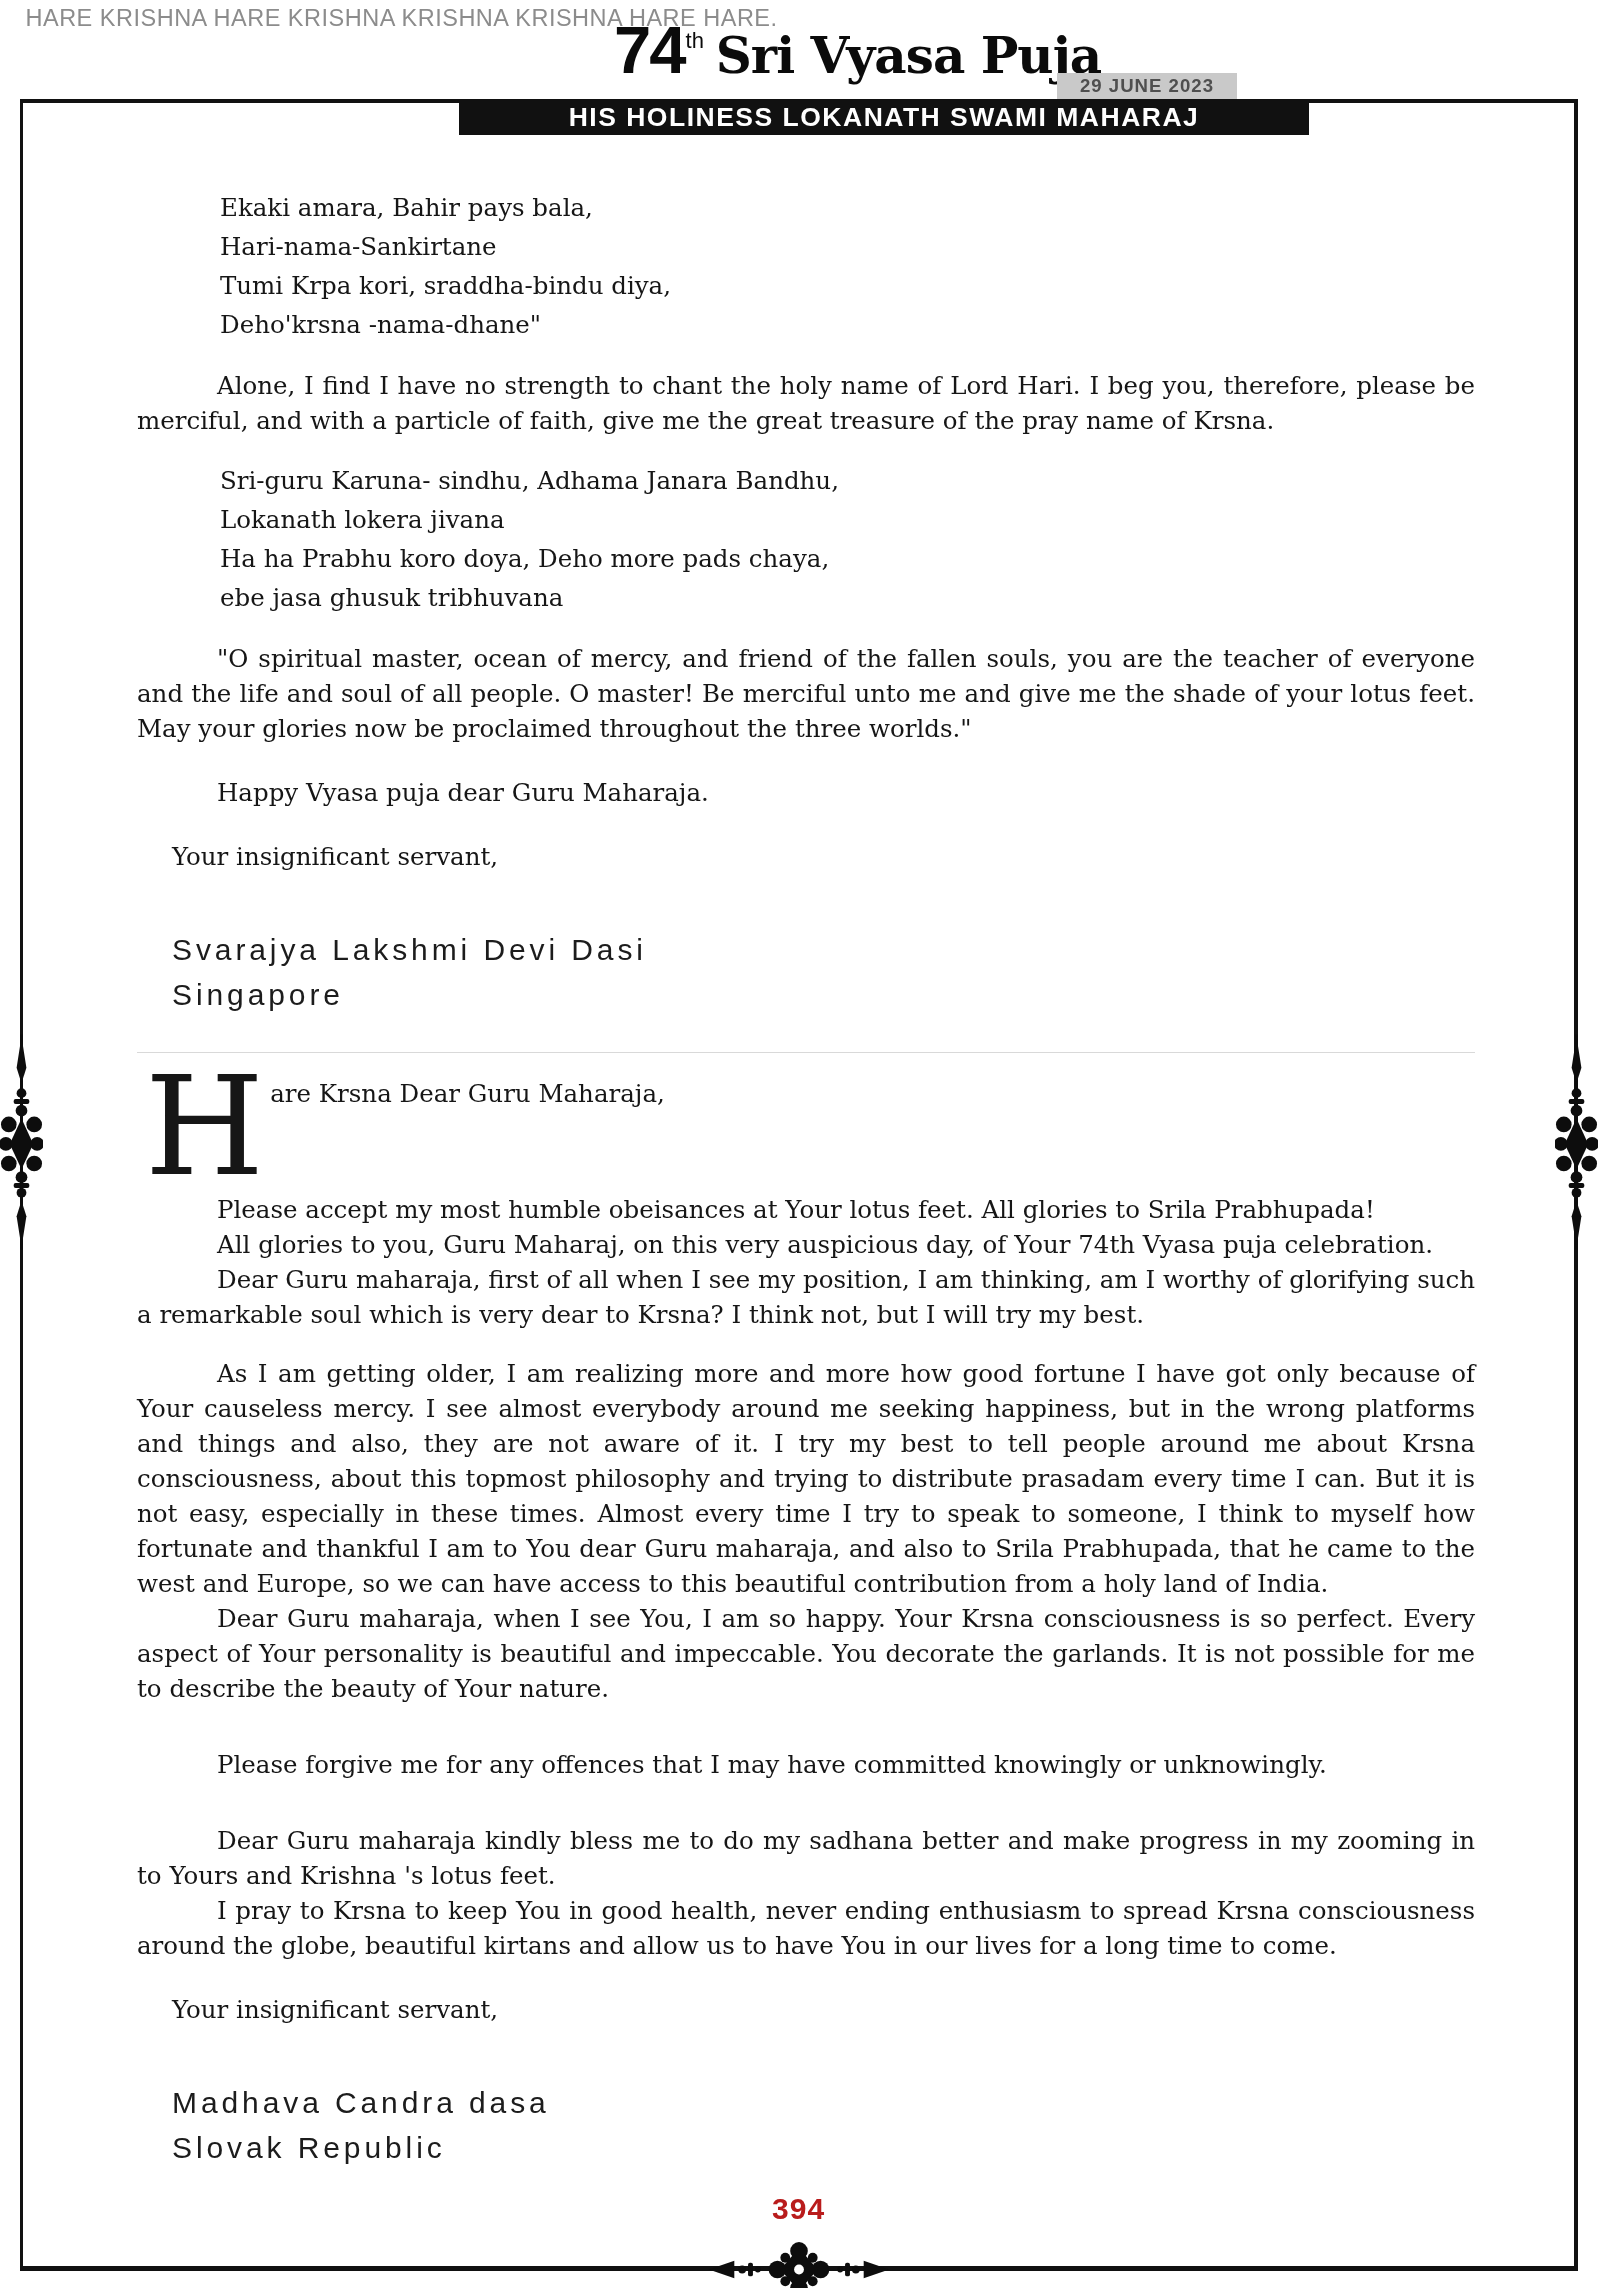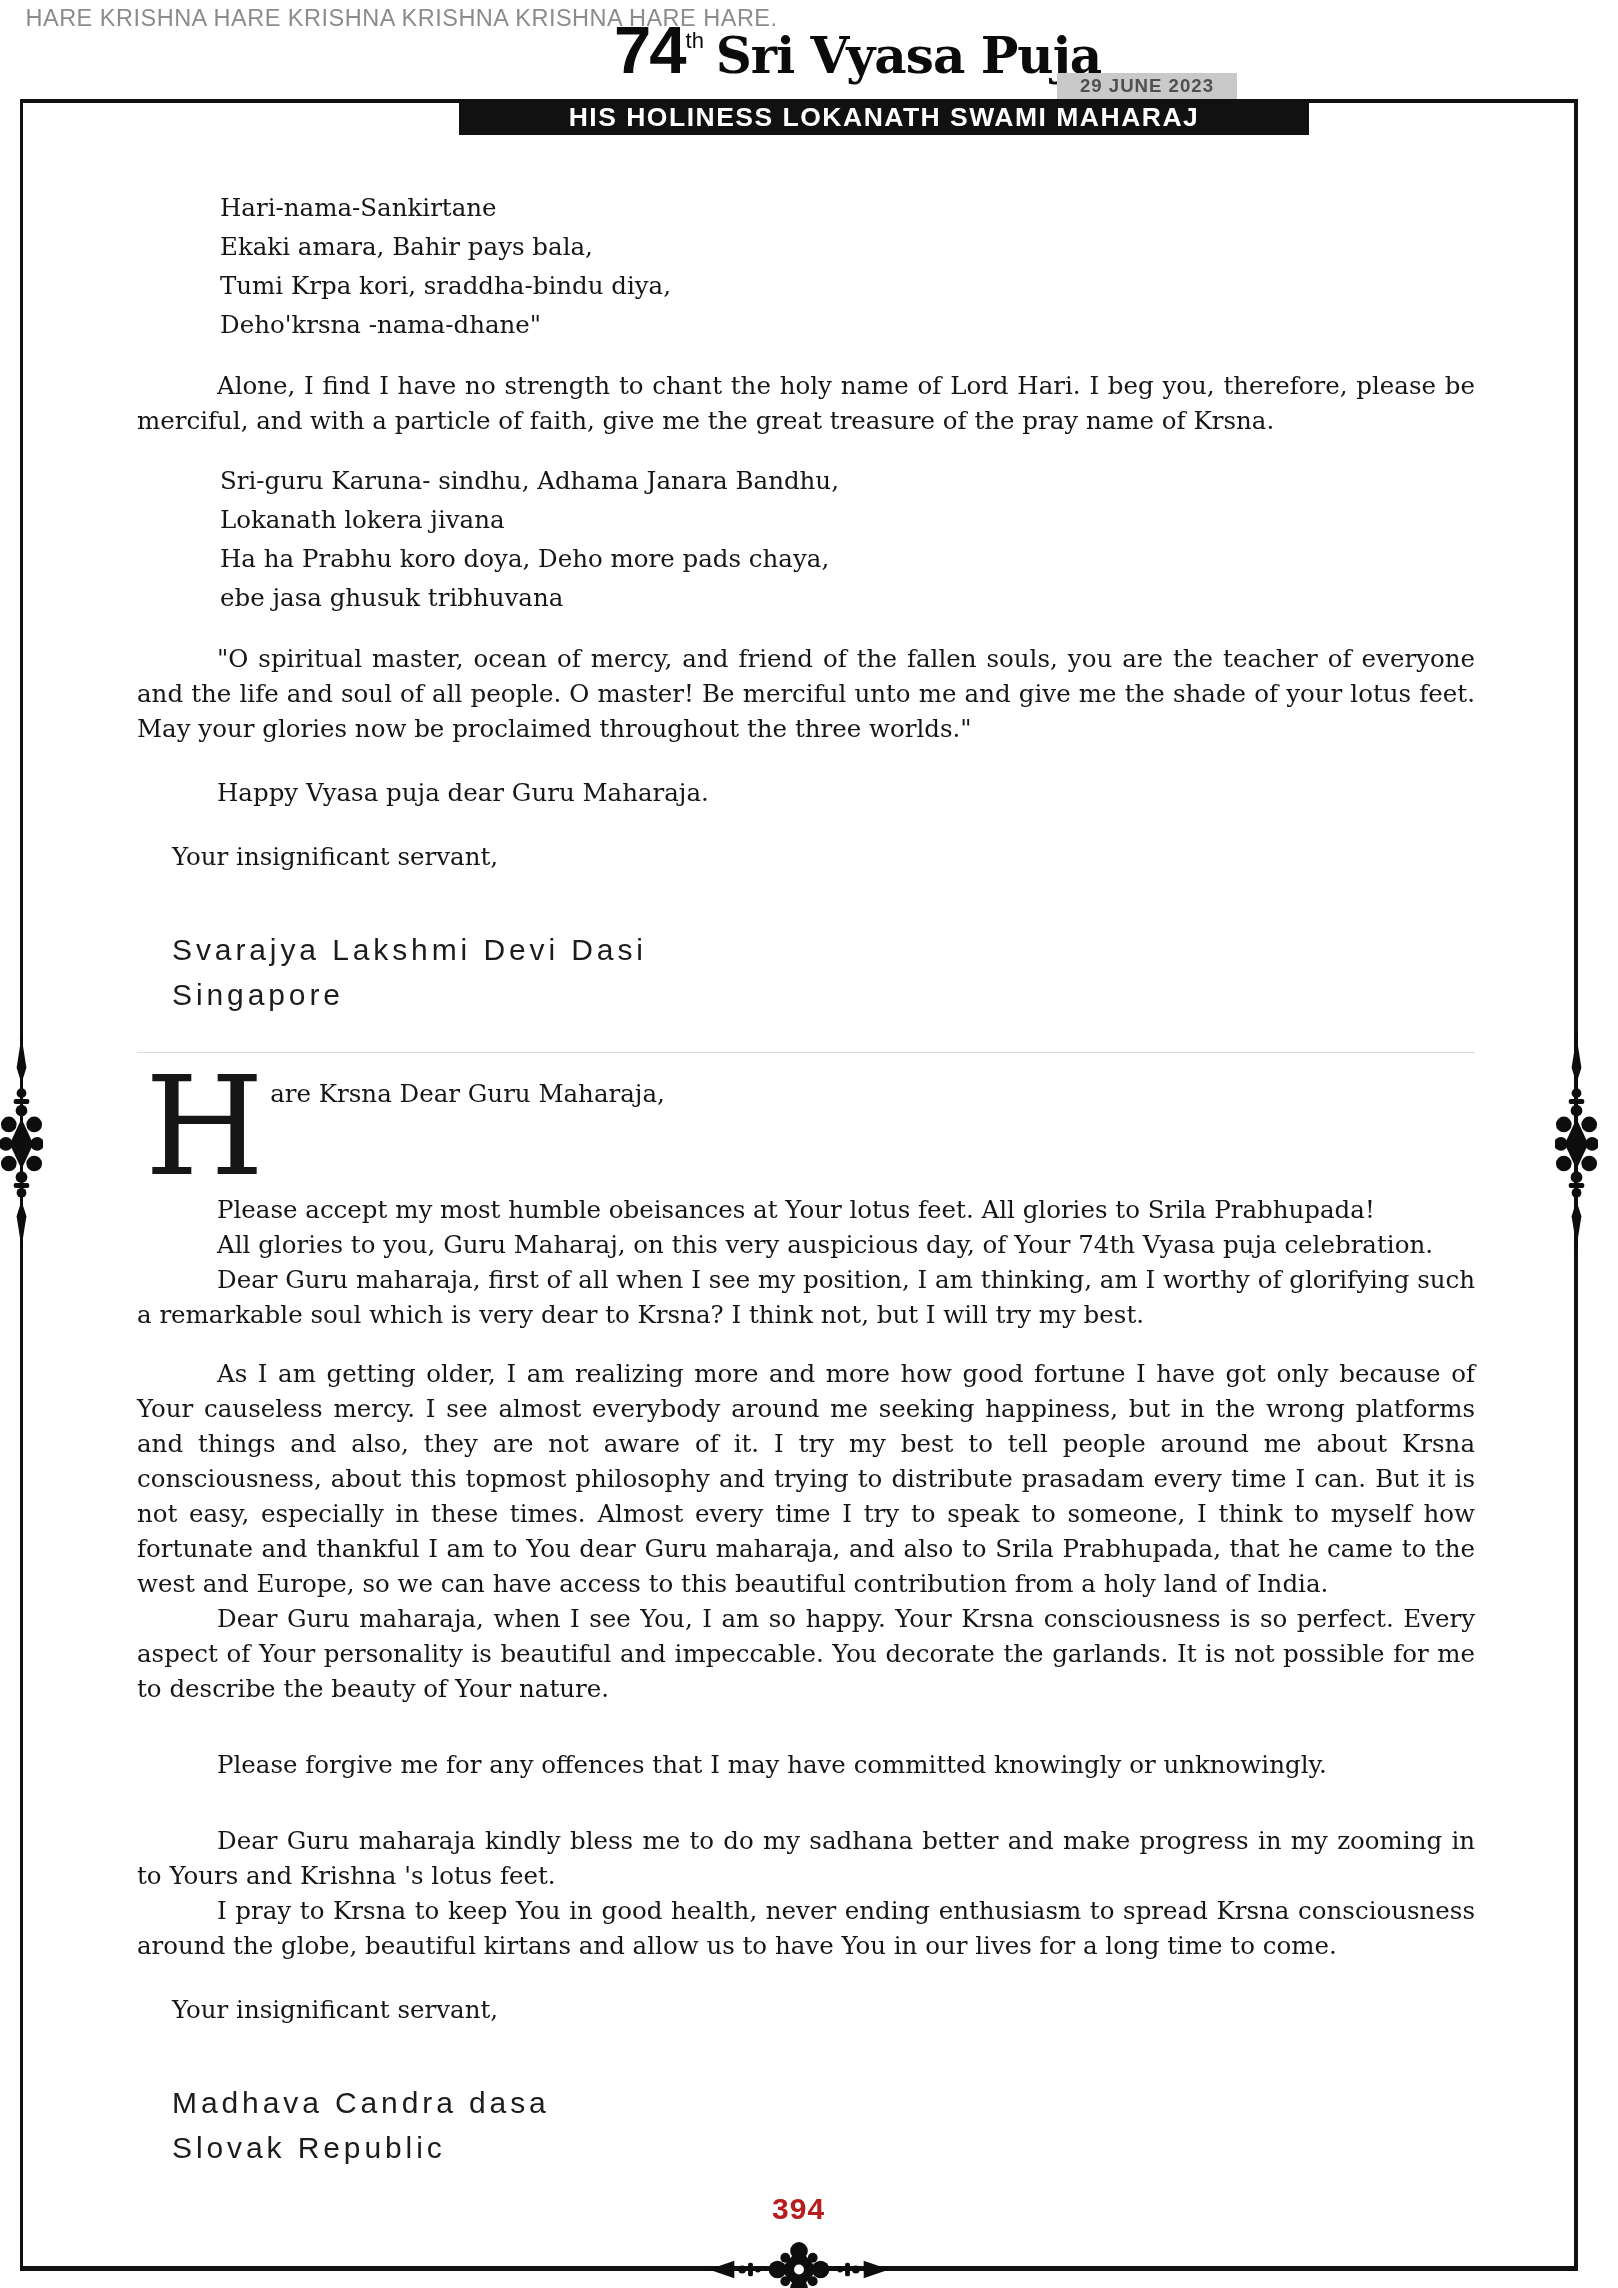--- a/index.html
+++ b/index.html
@@ -139,22 +139,22 @@
       <circle cx="22" cy="146" r="6"></circle>
       <rect x="14" y="152" width="16" height="5" rx="2"></rect>
       <circle cx="22" cy="162" r="5"></circle>
       <path d="M22,218 L27,186 L22,170 L17,186 Z"></path>
     </g>
   </svg>
 
   <div class="content">
 
     <div class="verse">
+      <div class="vline">Ekaki amara, Bahir pays bala,</div>
       <div class="vline">Hari-nama-Sankirtane</div>
-      <div class="vline">Ekaki amara, Bahir pays bala,</div>
       <div class="vline">Tumi Krpa kori, sraddha-bindu diya,</div>
       <div class="vline">Deho'krsna -nama-dhane"</div>
     </div>
     <div class="gap-sm"></div>
     <p class="para">Alone, I find I have no strength to chant the holy name of Lord Hari. I beg you, therefore, please be merciful, and with a particle of  faith, give me the great treasure of  the pray name of  Krsna.</p>
     <div class="gap-sm"></div>
     <div class="verse">
       <div class="vline">Sri-guru Karuna- sindhu, Adhama Janara Bandhu,</div>
       <div class="vline">Lokanath lokera jivana</div>
       <div class="vline">Ha ha Prabhu koro doya, Deho more pads chaya,</div>

